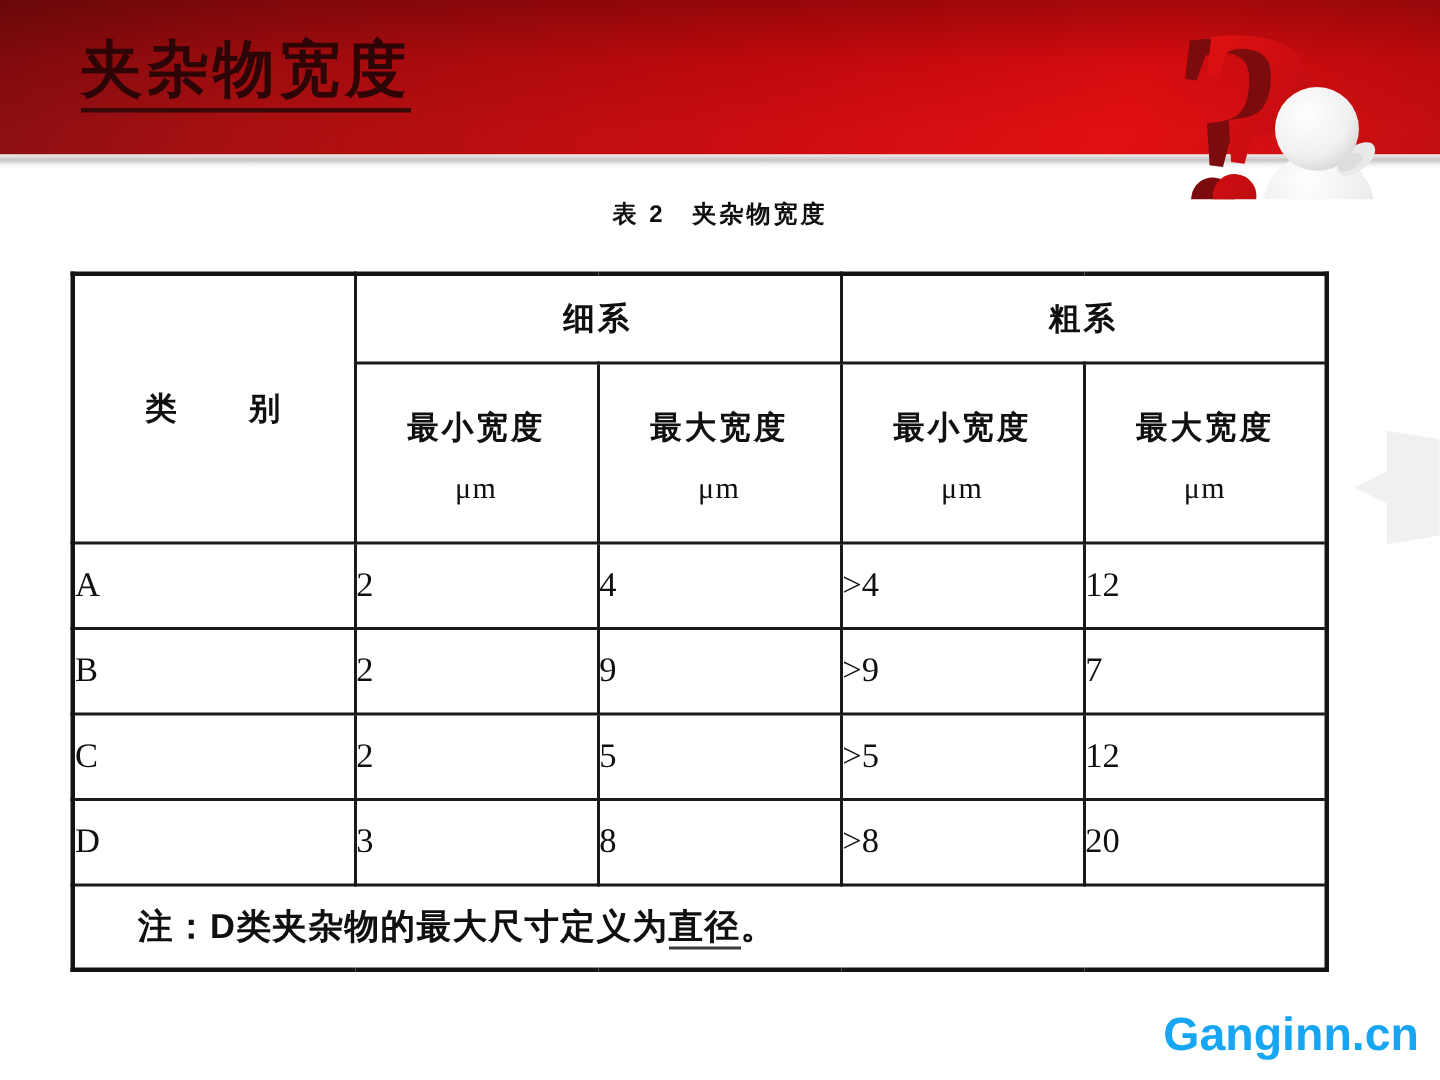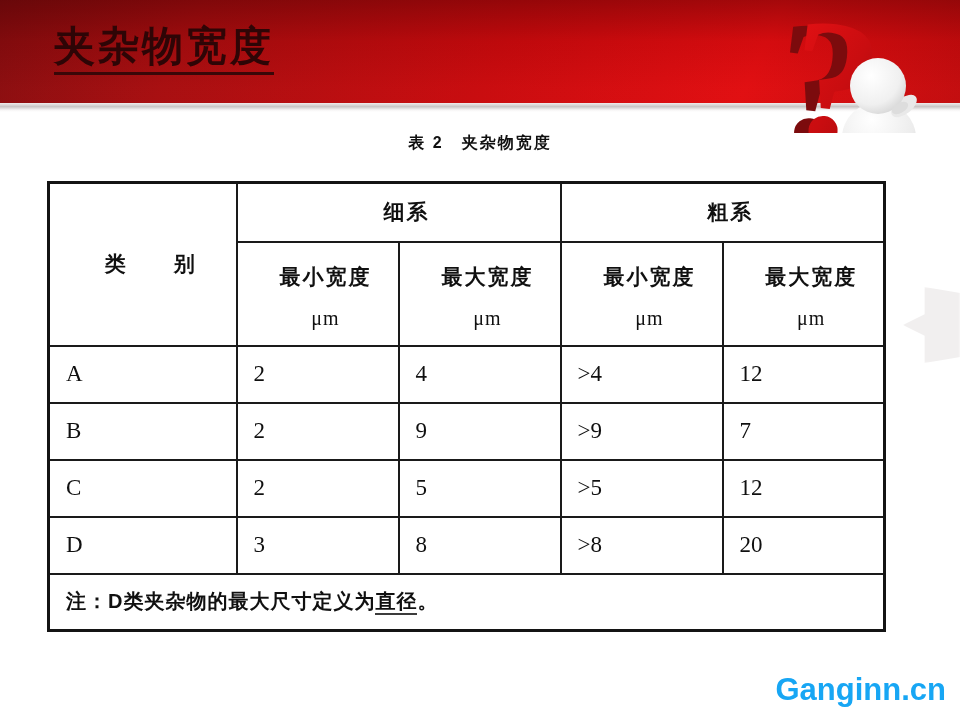--- a/index.html
+++ b/index.html
@@ -60,43 +60,42 @@
     width:838px;
     border-collapse:collapse;
     table-layout:fixed;
     border:3px solid #141414;
     color:#101010;
   }
   .doc-table td, .doc-table th {
     border:2px solid #1a1a1a;
     vertical-align:middle;
     font-weight:600;
-    padding-left:16px;
   }
   .doc-table col.c-cat   { width:188px; }
   .doc-table col.c-data  { width:162px; }
   tr.h-row1 { height:59px; }
-  tr.h-row2 { height:104px; }
+  tr.h-row2 { height:120px; }
   tr.d-row  { height:57px; }
   tr.n-row  { height:57px; }
   .cjk-head { font-size:21px; letter-spacing:2px; }
   .sub-head .sh-label { display:block; font-size:21px; letter-spacing:2px; margin-top:6px; }
   .sub-head .sh-unit  {
     display:block; margin-top:16px;
     font-family:"Liberation Serif","DejaVu Serif",serif;
     font-size:20px; font-weight:normal; letter-spacing:1px;
   }
   td.val {
     font-family:"Liberation Serif","DejaVu Serif",serif;
     font-size:23px; font-weight:normal;
   }
   td.note-cell {
     text-align:left;
-    padding-left:16px;
-    font-size:20px;
+    padding-left:42px;
+    font-size:23px;
     letter-spacing:1px;
   }
   .note-underline { border-bottom:2px solid #3c3c3c; padding-bottom:1px; }
 
   
   .site-watermark {
     position:absolute; right:14px; bottom:12px;
     font-size:31px; font-weight:bold;
     color:#17a6f4;
     margin-left:44px;

